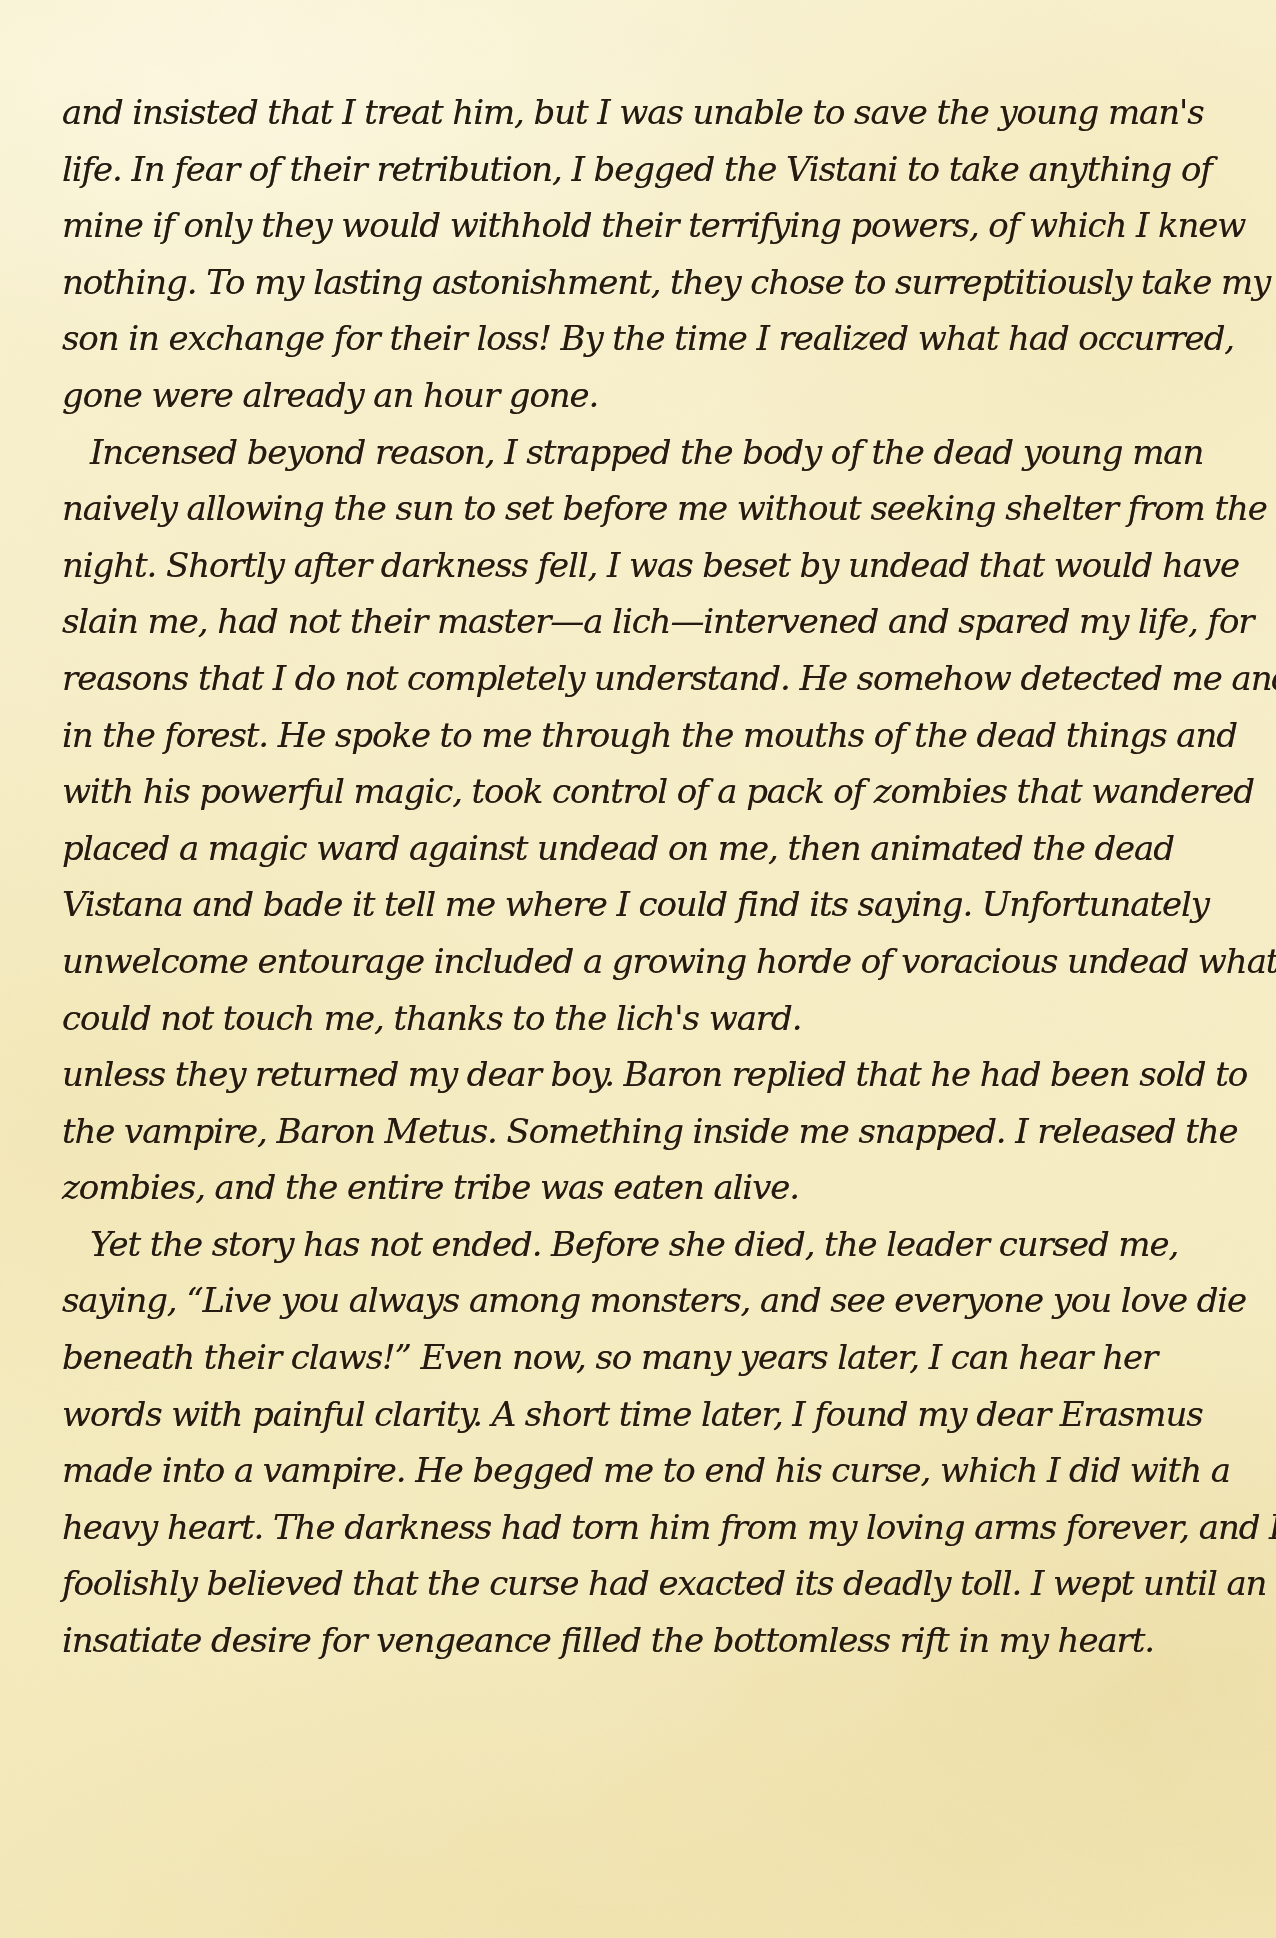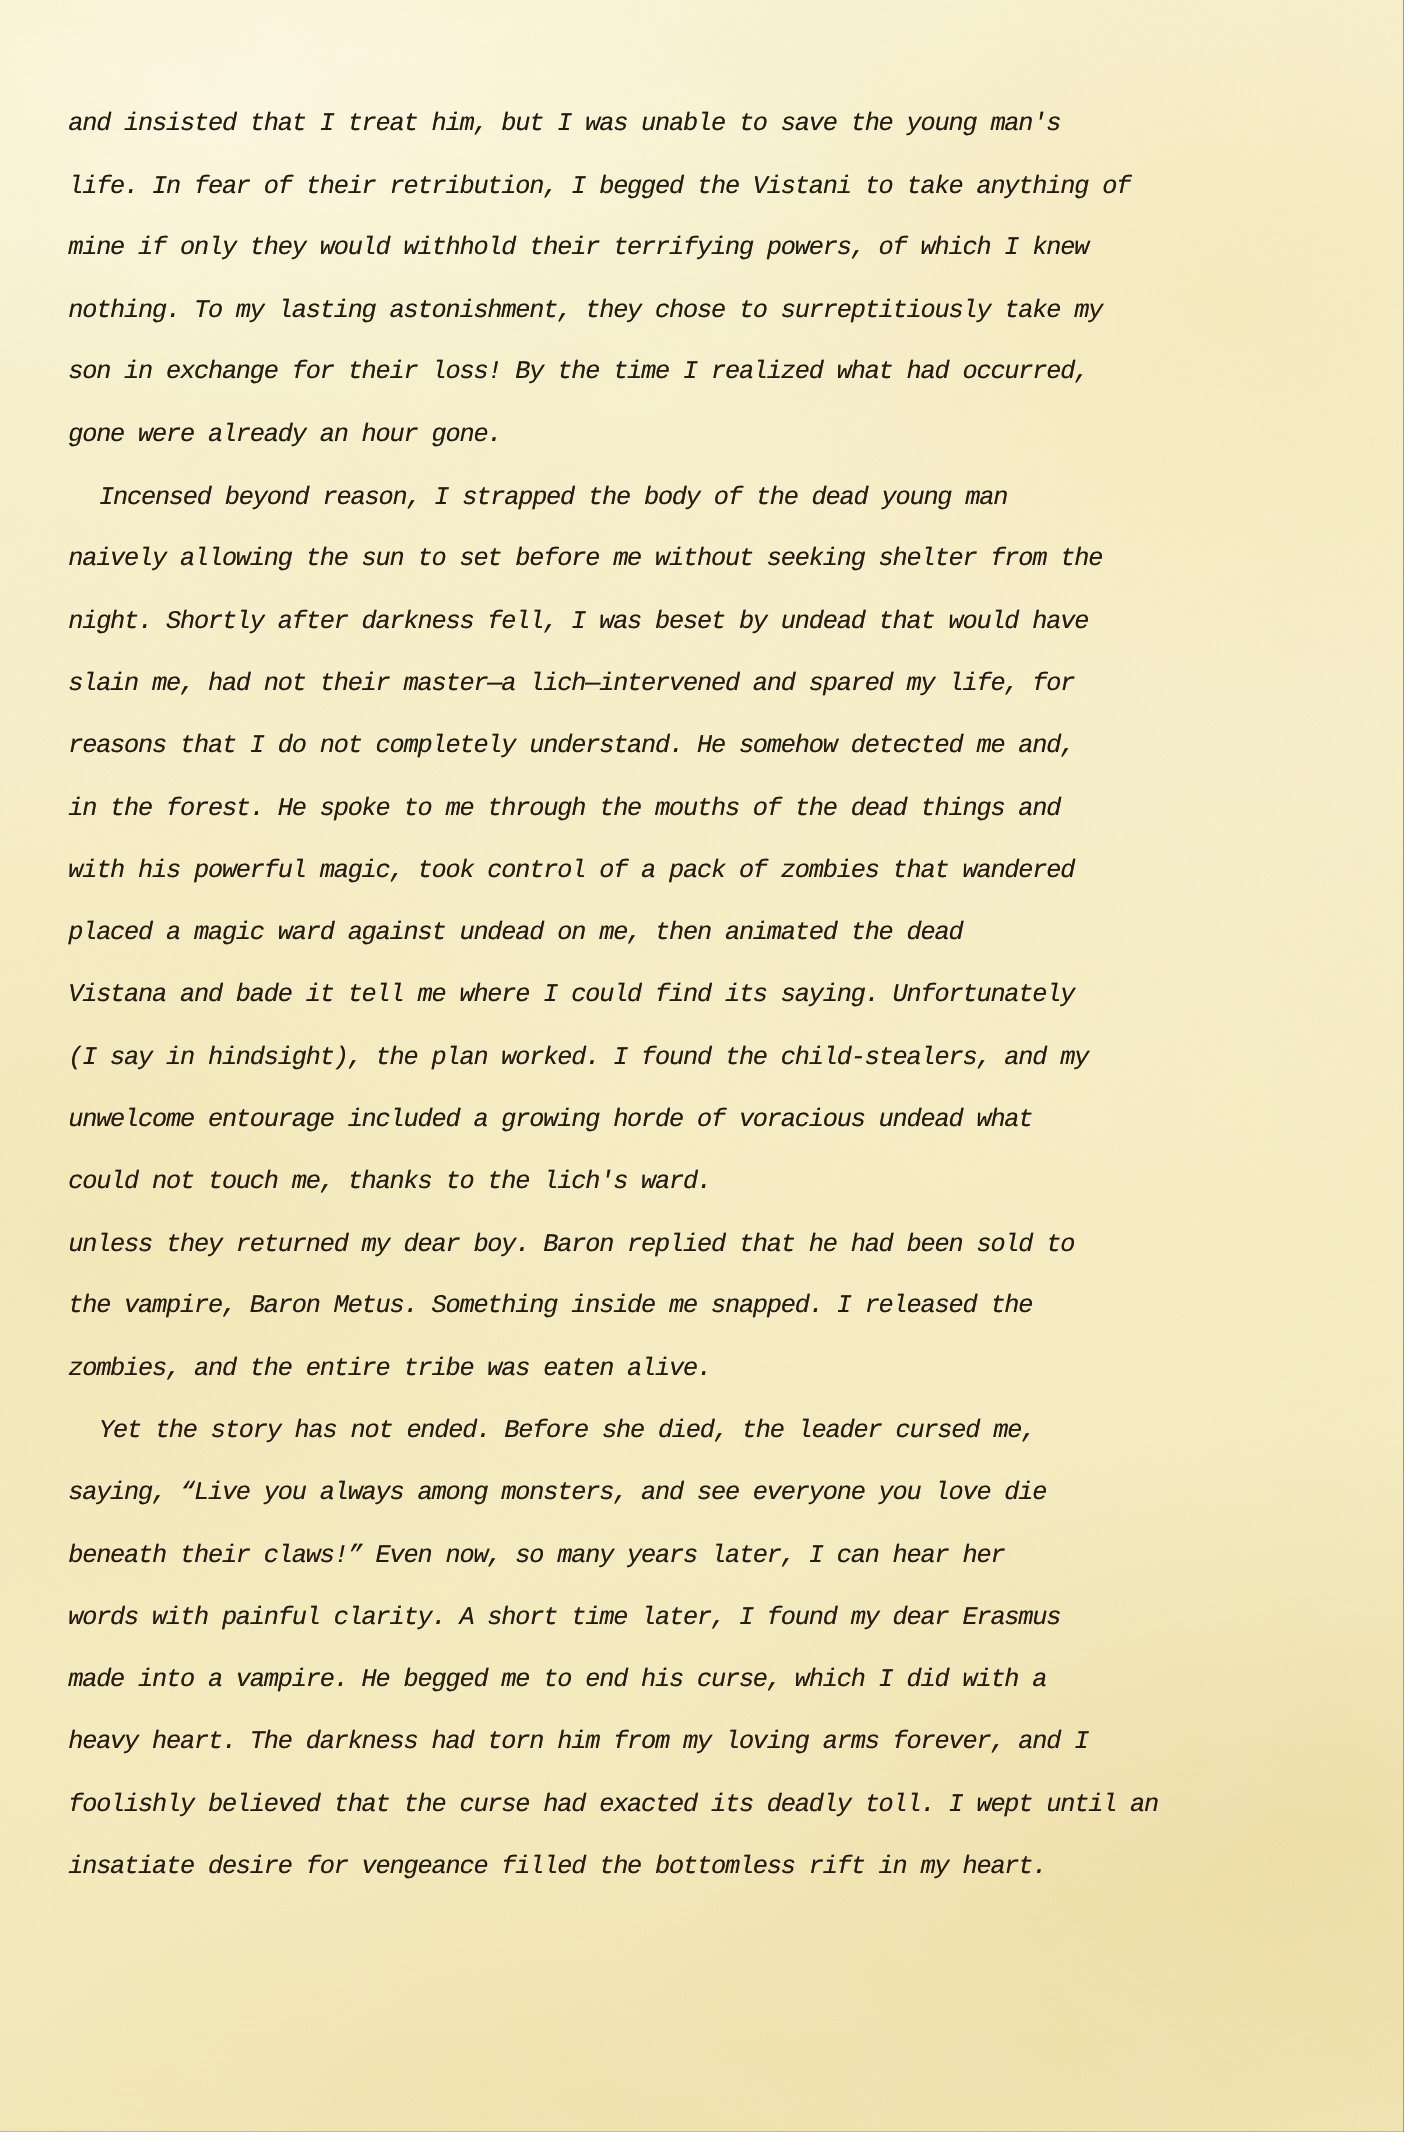--- a/index.html
+++ b/index.html
@@ -34,24 +34,23 @@
     position: absolute;
     left: 62px;
     top: 84px;
     width: 1156px;
   }
   .line {
     line-height: 56.6px;
     height: 56.6px;
     white-space: nowrap;
     font-style: italic;
-    font-size: 23px;
+    font-size: 34px;
     letter-spacing: -1.1px;
     text-shadow: 0 0 0.5px rgba(30,22,12,0.55);
-    font-family: Liberation Mono, monospace;
   }
   .line.indent {
     padding-left: 28px;
   }
 </style>
 </head>
 <body>
 
 <div class="page">
 
@@ -85,21 +84,20 @@
       <div class="line">gone were already an hour gone.</div>
       <div class="line indent">Incensed beyond reason, I strapped the body of the dead young man</div>
       <div class="line">naively allowing the sun to set before me without seeking shelter from the</div>
       <div class="line">night. Shortly after darkness fell, I was beset by undead that would have</div>
       <div class="line">slain me, had not their master—a lich—intervened and spared my life, for</div>
       <div class="line">reasons that I do not completely understand. He somehow detected me and,</div>
       <div class="line">in the forest. He spoke to me through the mouths of the dead things and</div>
       <div class="line">with his powerful magic, took control of a pack of zombies that wandered</div>
       <div class="line">placed a magic ward against undead on me, then animated the dead</div>
       <div class="line">Vistana and bade it tell me where I could find its saying. Unfortunately</div>
-      <div class="line">(I say in hindsight), the plan worked. I found the child-stealers, and my</div>
       <div class="line">unwelcome entourage included a growing horde of voracious undead what</div>
       <div class="line">could not touch me, thanks to the lich's ward.</div>
       <div class="line">unless they returned my dear boy. Baron replied that he had been sold to</div>
       <div class="line">the vampire, Baron Metus. Something inside me snapped. I released the</div>
       <div class="line">zombies, and the entire tribe was eaten alive.</div>
       <div class="line indent">Yet the story has not ended. Before she died, the leader cursed me,</div>
       <div class="line">saying, “Live you always among monsters, and see everyone you love die</div>
       <div class="line">beneath their claws!” Even now, so many years later, I can hear her</div>
       <div class="line">words with painful clarity. A short time later, I found my dear Erasmus</div>
       <div class="line">made into a vampire. He begged me to end his curse, which I did with a</div>

